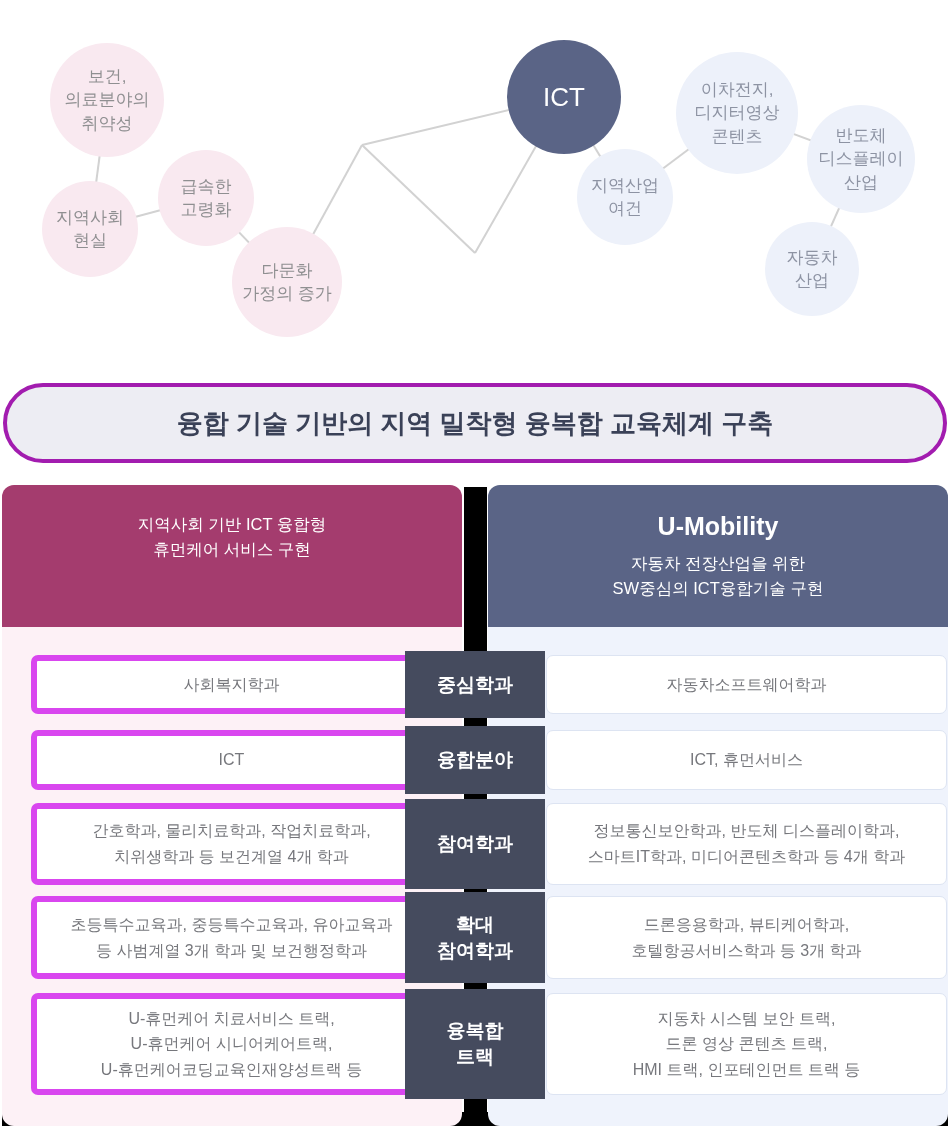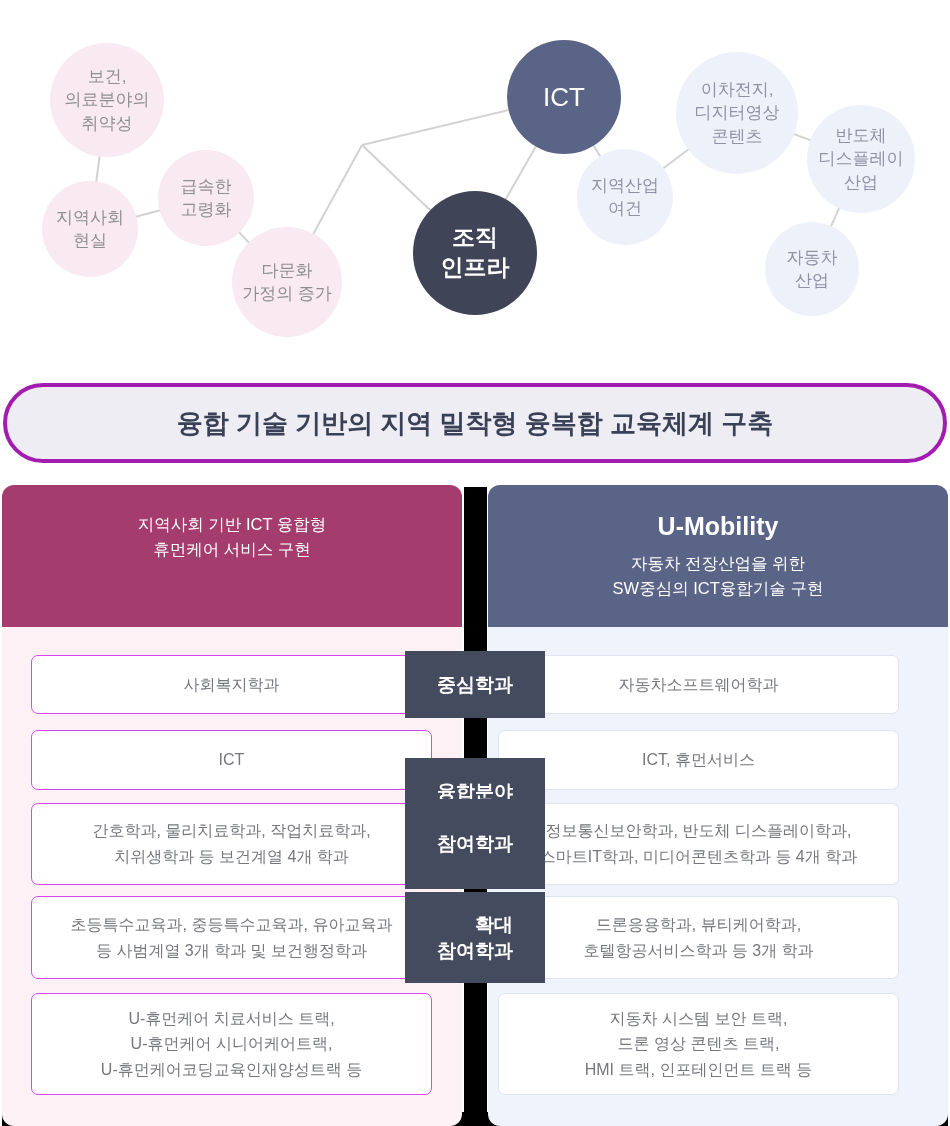--- a/index.html
+++ b/index.html
@@ -44,30 +44,30 @@
   #panel-right{left:488px;background:#eff3fc;}
   .panel-header{width:100%;height:142px;box-sizing:border-box;padding-top:27px;text-align:center;color:#ffffff;}
   #panel-left .panel-header{background:#a43c6e;}
   #panel-right .panel-header{background:#5a6486;}
   .panel-title{font-size:25px;font-weight:bold;margin-bottom:10px;}
   .panel-subtitle{font-size:16.5px;line-height:1.5;white-space:pre-line;}
 
   .card{position:absolute;width:401px;background:#ffffff;border-radius:7px;box-sizing:border-box;
         display:flex;align-items:center;justify-content:center;text-align:center;
         font-size:16px;color:#76777c;line-height:1.6;white-space:pre-line;}
-  .card-left{left:31px;border:1px solid #d946ef;}
-  .card-right{left:498px;border:1px solid #dde4f2;}
+  .card-left{left:31px;border:6px solid #d946ef;}
+  .card-right{left:546px;border:1px solid #dde4f2;}
   .row-label{position:absolute;left:405px;width:140px;background:#454b5e;border-radius:0;
              display:flex;align-items:center;justify-content:center;text-align:center;
              color:#ffffff;font-size:19px;font-weight:bold;line-height:1.35;white-space:pre-line;z-index:3;}
 
   .r1 .card{top:655px;height:59px;}  .r1.row-label{top:651px;height:67px;}
-  .r2 .card{top:730px;height:60px;}  .r2.row-label{top:726px;height:68px;margin-top:32px;}
+  .r2 .card{top:730px;height:60px;}  .r2.row-label{top:726px;height:68px;}
   .r3 .card{top:803px;height:82px;}  .r3.row-label{top:799px;height:90px;}
-  .r4 .card{top:896px;height:83px;}  .r4.row-label{top:892px;height:91px;text-align:right;}
+  .r4 .card{top:896px;height:83px;}  .r4.row-label{top:892px;height:91px;}
   .r5 .card{top:993px;height:102px;} .r5.row-label{top:989px;height:110px;}
 </style>
 </head>
 <body>
 
 <div id="page">
 
   <div id="diagram">
     <svg id="connectors" width="950" height="370" viewBox="0 0 950 370">
       <g stroke="#d2d2d2" stroke-width="2">
@@ -88,22 +88,20 @@
     <div class="circle c-pink c-health">보건,
 의료분야의
 취약성</div>
     <div class="circle c-pink c-community">지역사회
 현실</div>
     <div class="circle c-pink c-aging">급속한
 고령화</div>
     <div class="circle c-pink c-multicultural">다문화
 가정의 증가</div>
     <div class="circle c-slate c-ict">ICT</div>
-    <div class="circle c-dark c-org">조직
-인프라</div>
     <div class="circle c-lightblue c-regional">지역산업
 여건</div>
     <div class="circle c-lightblue c-battery">이차전지,
 디지터영상
 콘텐츠</div>
     <div class="circle c-lightblue c-semiconductor">반도체
 디스플레이
 산업</div>
     <div class="circle c-lightblue c-automotive">자동차
 산업</div>
@@ -169,14 +167,16 @@
   <div class="r5">
       <div class="card card-left">U-휴먼케어 치료서비스 트랙,
 U-휴먼케어 시니어케어트랙,
 U-휴먼케어코딩교육인재양성트랙 등</div>
     </div>
   <div class="r5">
       <div class="card card-right">지동차 시스템 보안 트랙,
 드론 영상 콘텐츠 트랙,
 HMI 트랙, 인포테인먼트 트랙 등</div>
     </div>
+  <div class="row-label r5">융복합
+트랙</div>
 
 </div>
 
 </body></html>

